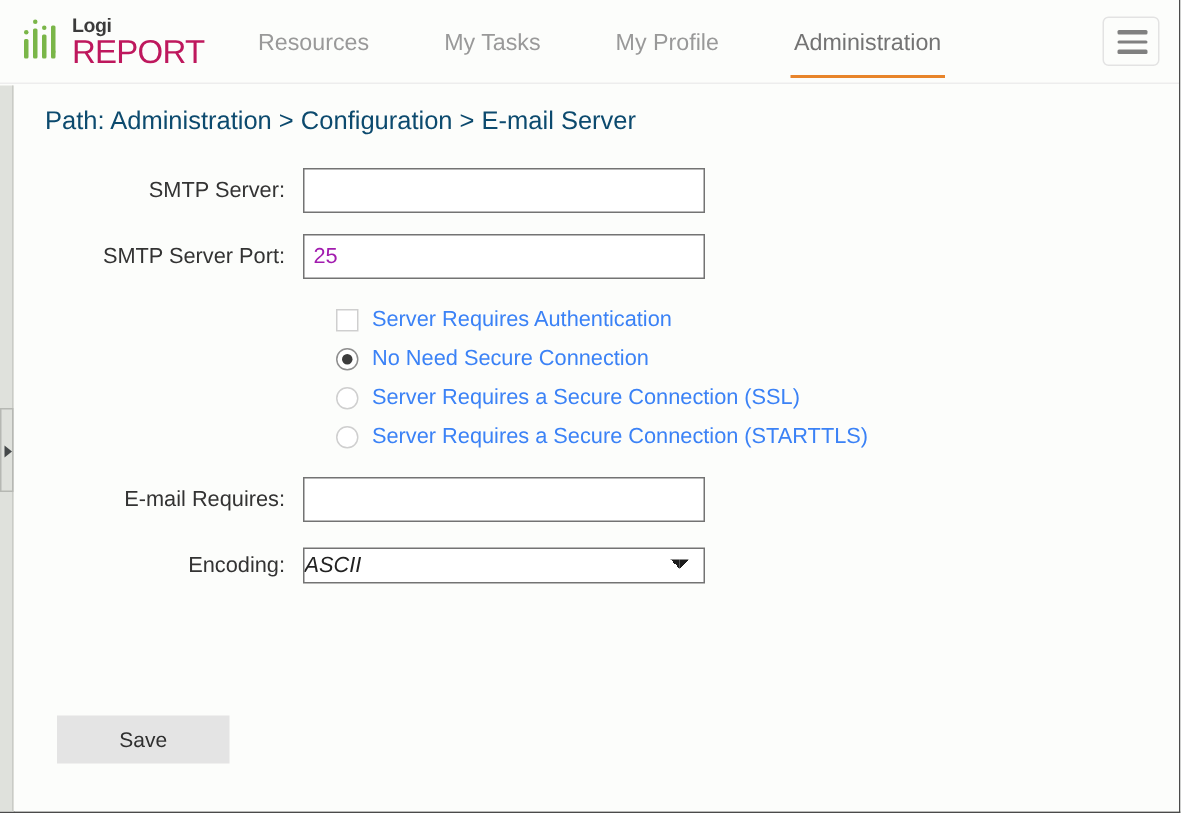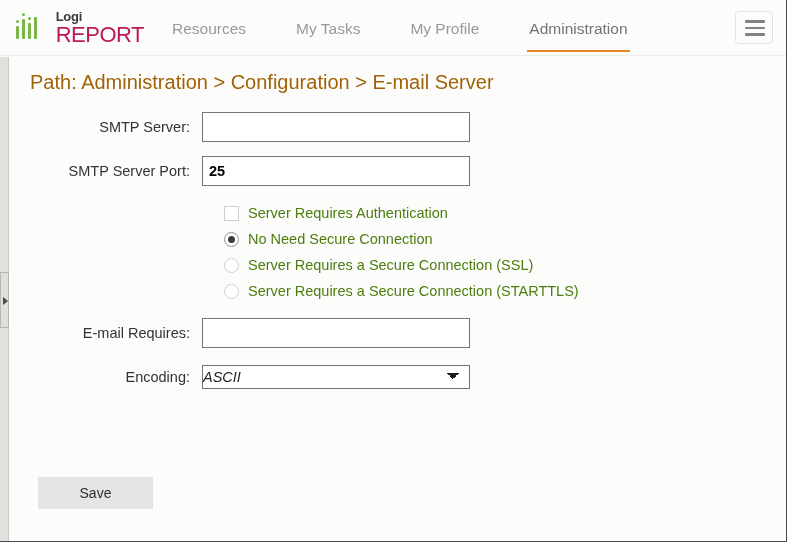--- a/index.html
+++ b/index.html
@@ -33,21 +33,20 @@
     background: #fcfdfb;
     border-bottom: 1px solid #ededed;
     box-sizing: border-box;
   }
   .logo {
     position: absolute;
     left: 14px; top: 8px;
     width: 130px; height: 40px;
     display: flex;
     align-items: center;
-    justify-content: space-between;
   }
   .logo-mark {
     width: 30px; height: 30px;
     position: relative;
     flex: 0 0 auto;
   }
   .logo-mark .bar {
     position: absolute;
     width: 3px;
     background: #7ab648;
@@ -160,22 +159,22 @@
   
   .content {
     position: absolute;
     left: 10px; top: 57px;
     right: 0; bottom: 0;
     background: #fcfdfb;
   }
   .breadcrumb {
     position: absolute;
     left: 20px; top: 14px;
-    font-size: 20px;
-    color: #a16207;
+    font-size: 17px;
+    color: #0c4a6e;
     white-space: nowrap;
   }
 
   .form {
     position: absolute;
     left: 0; top: 55px;
     width: 100%;
     margin-left: 32px;
   }
   .form-row {
@@ -193,26 +192,25 @@
     box-sizing: border-box;
     white-space: nowrap;
   }
   .text-input {
     width: 268px;
     height: 30px;
     border: 1px solid #737373;
     background: #ffffff;
     font-family: "Liberation Sans", sans-serif;
     font-size: 14.5px;
-    color: #000000;
+    color: #a21caf;
     padding: 0 6px;
     box-sizing: border-box;
     outline: none;
     border-radius: 0;
-    font-weight: bold;
   }
   .select-input {
     width: 268px;
     height: 24px;
     border: 1px solid #737373;
     background: #ffffff;
     font-family: "Liberation Sans", sans-serif;
     font-size: 14.5px;
     color: #222222;
     padding: 0 0;
@@ -266,21 +264,21 @@
   .radio-circle.checked::after {
     content: "";
     position: absolute;
     left: 3px; top: 3px;
     width: 7px; height: 7px;
     border-radius: 50%;
     background: #3c3c3c;
   }
   .option-label {
     font-size: 14.5px;
-    color: #4d7c0f;
+    color: #3b82f6;
     white-space: nowrap;
     cursor: pointer;
   }
 
   .save-button {
     position: absolute;
     left: 28px; top: 420px;
     width: 115px; height: 32px;
     background: #e4e4e4;
     border: none;

